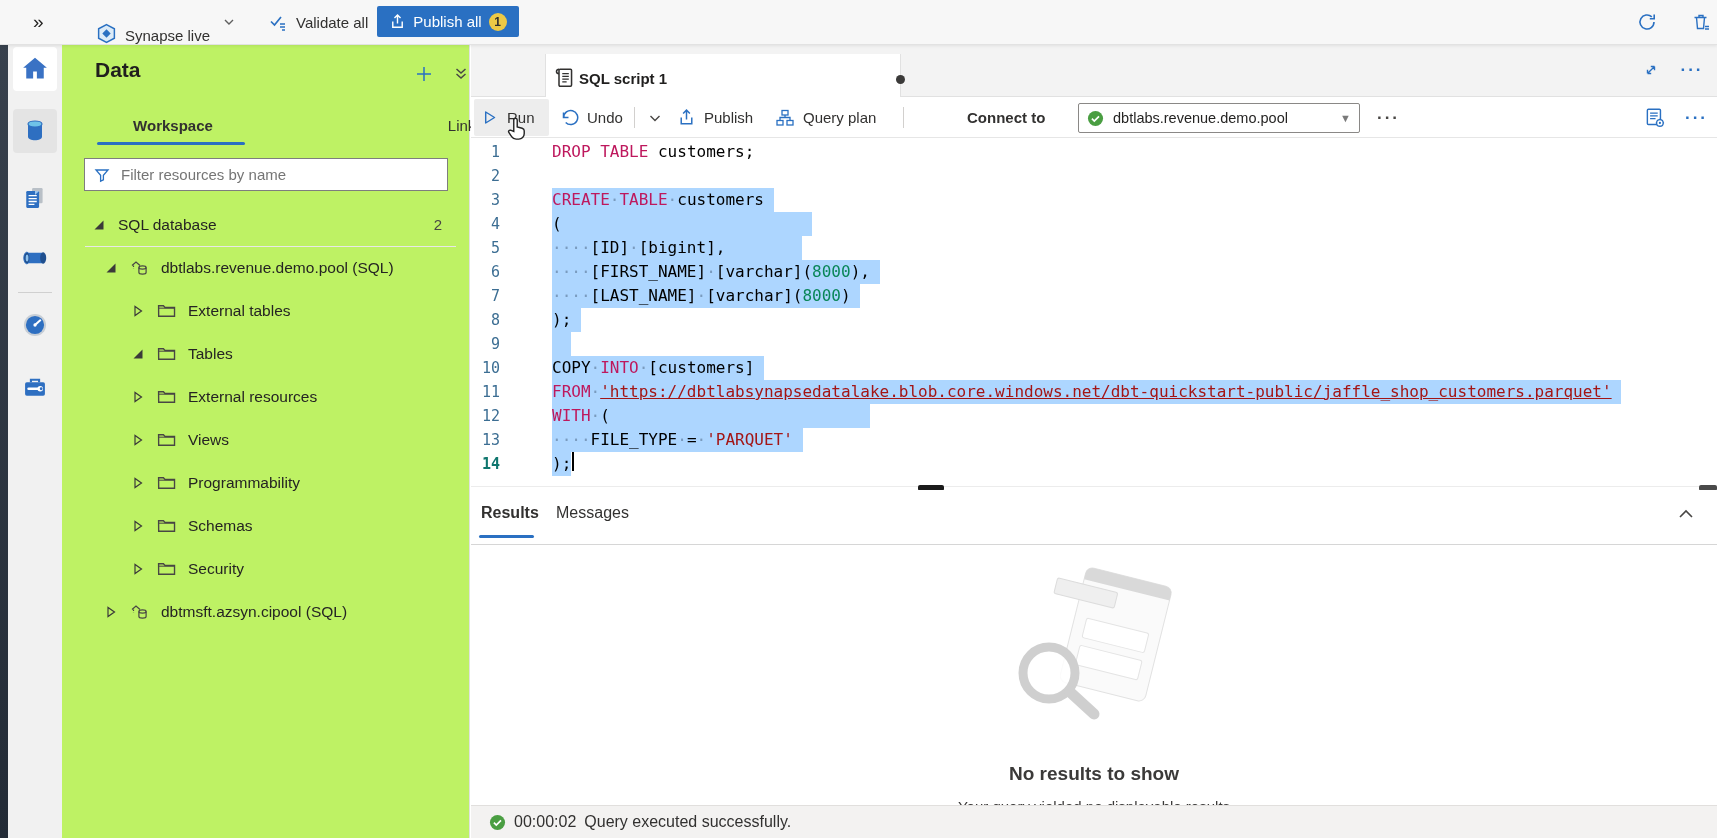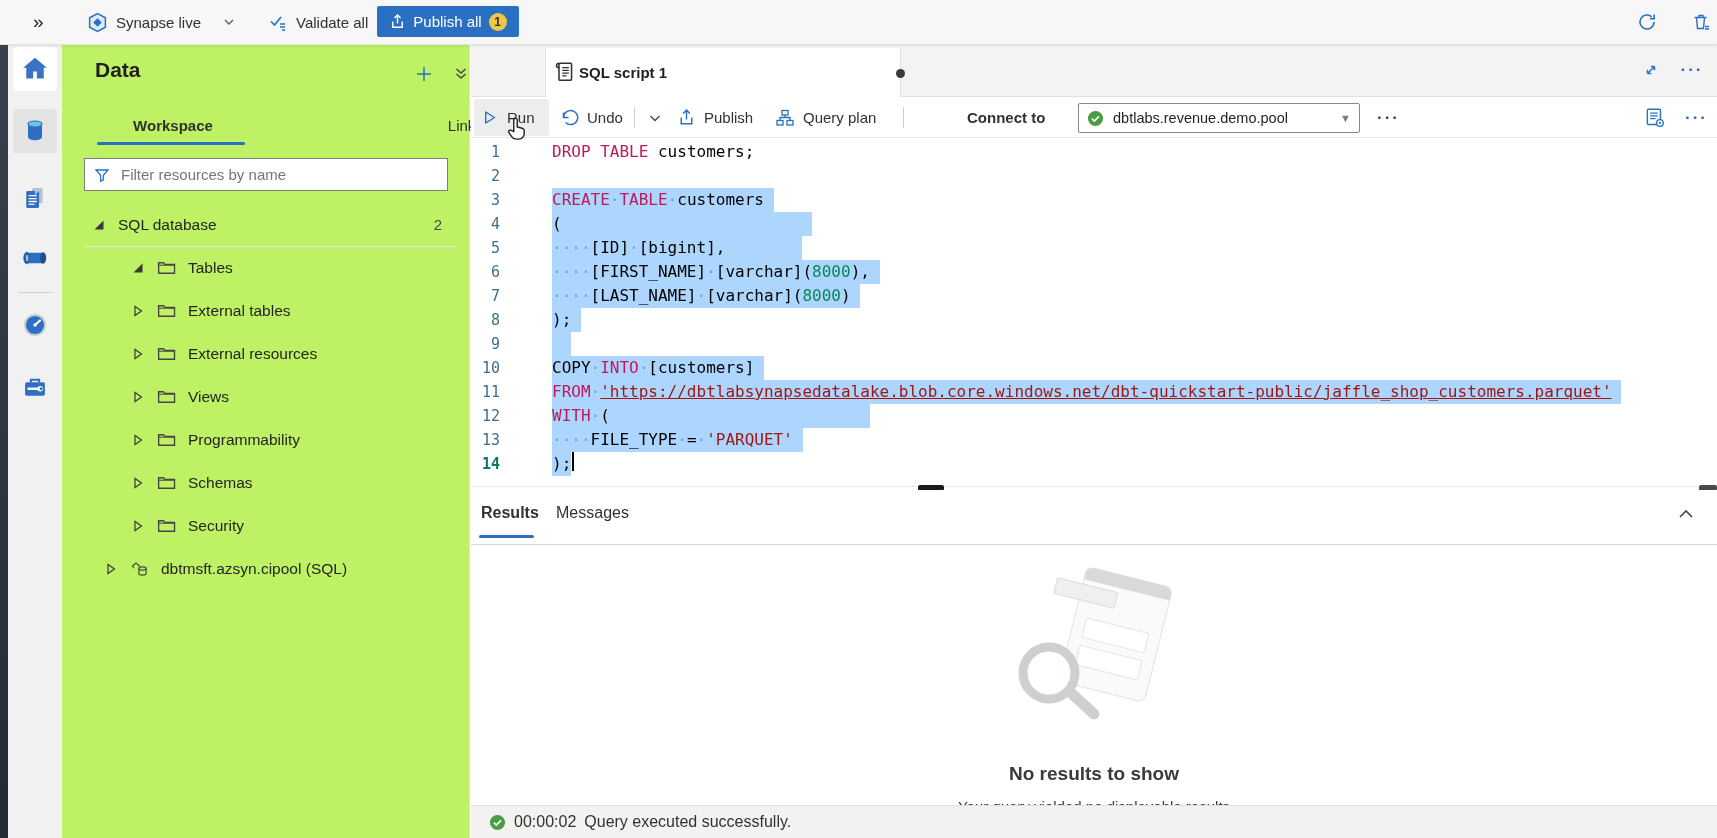--- a/index.html
+++ b/index.html
@@ -39,21 +39,21 @@
   .trow .tlabel{margin-left:12px;white-space:nowrap;}
   .trow.lvl0 .toggle{margin-left:30px;}
   .trow.lvl1 .toggle{margin-left:42px;}
   .trow.lvl2 .toggle{margin-left:69px;}
   .trow .tcount{position:absolute;right:28px;color:#484644;font-size:15px;}
   .tree-divider{position:absolute;left:23px;right:14px;height:1px;background:#e8e8e8;}
 
   
   .editorcol{position:absolute;left:471px;top:45px;width:1246px;height:793px;background:#fff;}
   .tabrow{position:absolute;left:0;top:0;width:1246px;height:52px;background:#f3f3f3;border-bottom:1px solid #e1e1e1;}
-  .doc-tab{position:absolute;left:74px;top:3px;width:356px;height:49px;background:#fff;border-left:1px solid #e1e1e1;border-right:1px solid #e1e1e1;display:flex;align-items:center;}
+  .doc-tab{position:absolute;left:74px;top:9px;width:356px;height:49px;background:#fff;border-left:1px solid #e1e1e1;border-right:1px solid #e1e1e1;display:flex;align-items:center;}
   .doc-tab .tab-label{margin-left:33px;font-size:15px;font-weight:bold;color:#201f1e;}
   .dirty-dot{position:absolute;left:350px;top:21px;width:9px;height:9px;border-radius:50%;background:#3b3a39;}
   .tabrow-ico{position:absolute;top:12px;width:26px;height:26px;display:flex;align-items:center;justify-content:center;}
   .ellipsis{color:#2a70c2;font-size:17px;letter-spacing:2px;font-weight:bold;}
 
   .toolbar{position:absolute;left:0;top:52px;width:1246px;height:41px;background:#fff;border-bottom:1px solid #e6e6e6;display:block;}
   .tbtn{position:absolute;top:2px;height:37px;display:flex;align-items:center;gap:8px;font-size:15px;color:#323130;padding:0 6px;}
   .tbtn.hover{background:#ededed;border-radius:2px;}
   .tsep{position:absolute;top:10px;width:1px;height:21px;background:#d2d0ce;}
   .connect-label{font-weight:bold;}
@@ -96,21 +96,21 @@
 <body>
 
 <div class="app">
 
   <div class="edge"></div>
 
   <div class="topbar">
     <div class="tb-item" style="left:33px;">
       <span style="font-size:19px;color:#252423;">»</span>
     </div>
-    <div class="tb-item" style="left:87px;">
+    <div class="tb-item" style="left:96px;align-items:flex-end;">
       <span>
         <svg width="21" height="21" viewBox="0 0 20 20">
             <polygon points="10,1.5 17.5,5.5 17.5,14.5 10,18.5 2.5,14.5 2.5,5.5" fill="#dcebf8" stroke="#2a70c2" stroke-width="1.4"></polygon>
             <polygon points="10,6 14,10 10,14 6,10" fill="#2a70c2"></polygon>
           </svg>
       </span>
       <span>Synapse live</span>
     </div>
     <div class="tb-item" style="left:222px;">
       <svg width="14" height="14" viewBox="0 0 14 14">
@@ -233,47 +233,63 @@
         <div class="trow lvl0">
           <span class="toggle">
             <svg width="12" height="12" viewBox="0 0 12 12">
               <polygon points="10.5,1.5 10.5,10.5 1.5,10.5" fill="#3b3a39"></polygon>
             </svg>
           </span>
           <span class="tlabel">SQL database</span>
           <span class="tcount">2</span>
         </div>
         <div class="tree-divider"></div>
-        <div class="trow lvl2">
+        <div class="trow lvl1">
           <span class="toggle">
             <svg width="12" height="12" viewBox="0 0 12 12">
               <polygon points="10.5,1.5 10.5,10.5 1.5,10.5" fill="#3b3a39"></polygon>
             </svg>
           </span>
           <span class="ticon">
+            <svg width="19" height="18" viewBox="0 0 19 18">
+              <path d="M2 6.5 6 3l4 3.5" fill="none" stroke="#484644" stroke-width="1.2"></path>
+              <path d="M3.5 6.5v3" stroke="#484644" stroke-width="1.2" stroke-dasharray="1.5 1.3"></path>
+              <ellipse cx="12.5" cy="8.5" rx="3.6" ry="1.6" fill="none" stroke="#484644" stroke-width="1.2"></ellipse>
+              <path d="M8.9 8.5v5c0 .9 1.6 1.6 3.6 1.6s3.6-.7 3.6-1.6v-5" fill="none" stroke="#484644" stroke-width="1.2"></path>
+            </svg>
+          </span>
+          <span class="tlabel">dbtlabs.revenue.demo.pool (SQL)</span>
+        </div>
+        <div class="trow lvl2">
+          <span class="toggle">
+            <svg width="12" height="12" viewBox="0 0 12 12">
+              <polygon points="3,1.5 3,10.5 9.5,6" fill="none" stroke="#3b3a39" stroke-width="1.2"></polygon>
+            </svg>
+          </span>
+          <span class="ticon">
+            <svg width="19" height="17" viewBox="0 0 18 16">
+              <path d="M1.5 3.5h4.6l1.5 1.6h9v8.4h-15z" fill="none" stroke="#484644" stroke-width="1.3"></path>
+              <path d="M1.5 5.8h15" stroke="#484644" stroke-width="1"></path>
+            </svg>
+          </span>
+          <span class="tlabel">External tables</span>
+        </div>
+        <div class="trow lvl2">
+          <span class="toggle">
+            <svg width="12" height="12" viewBox="0 0 12 12">
+              <polygon points="10.5,1.5 10.5,10.5 1.5,10.5" fill="#3b3a39"></polygon>
+            </svg>
+          </span>
+          <span class="ticon">
             <svg width="19" height="17" viewBox="0 0 18 16">
               <path d="M1.5 3.5h4.6l1.5 1.6h9v8.4h-15z" fill="none" stroke="#484644" stroke-width="1.3"></path>
               <path d="M1.5 5.8h15" stroke="#484644" stroke-width="1"></path>
             </svg>
           </span>
           <span class="tlabel">Tables</span>
-        </div>
-        <div class="trow lvl2">
-          <span class="toggle">
-            <svg width="12" height="12" viewBox="0 0 12 12">
-              <polygon points="3,1.5 3,10.5 9.5,6" fill="none" stroke="#3b3a39" stroke-width="1.2"></polygon>
-            </svg>
-          </span>
-          <span class="ticon">
-            <svg width="19" height="17" viewBox="0 0 18 16">
-              <path d="M1.5 3.5h4.6l1.5 1.6h9v8.4h-15z" fill="none" stroke="#484644" stroke-width="1.3"></path>
-              <path d="M1.5 5.8h15" stroke="#484644" stroke-width="1"></path>
-            </svg>
-          </span>
-          <span class="tlabel">External tables</span>
         </div>
         <div class="trow lvl2">
           <span class="toggle">
             <svg width="12" height="12" viewBox="0 0 12 12">
               <polygon points="3,1.5 3,10.5 9.5,6" fill="none" stroke="#3b3a39" stroke-width="1.2"></polygon>
             </svg>
           </span>
           <span class="ticon">
             <svg width="19" height="17" viewBox="0 0 18 16">
               <path d="M1.5 3.5h4.6l1.5 1.6h9v8.4h-15z" fill="none" stroke="#484644" stroke-width="1.3"></path>

